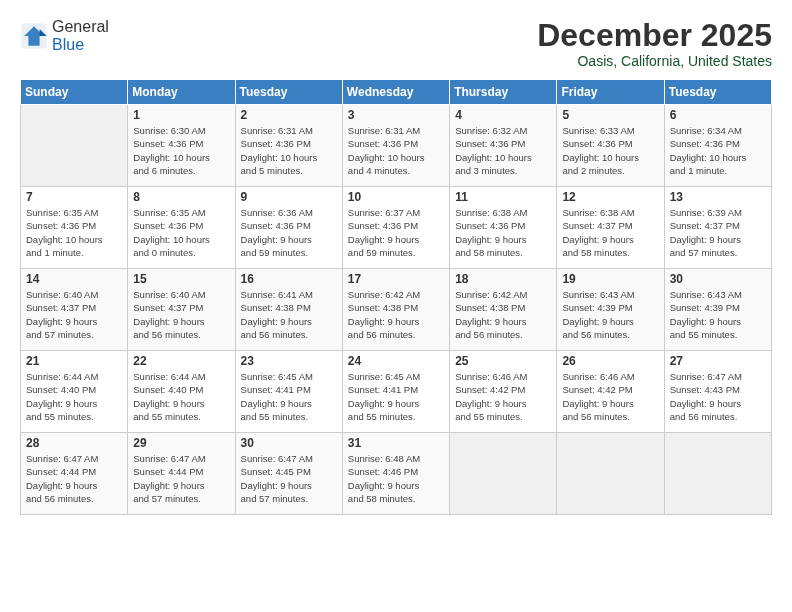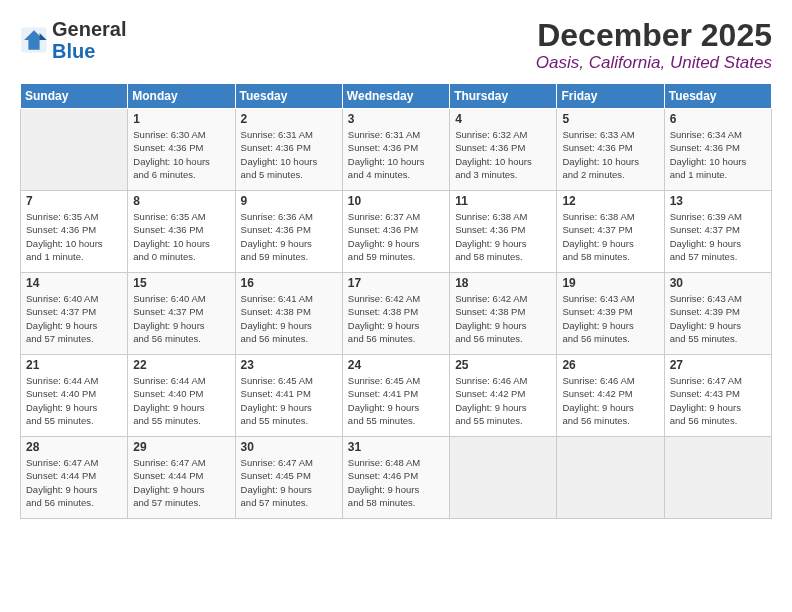--- a/index.html
+++ b/index.html
@@ -20,44 +20,43 @@
       display: flex;
       justify-content: space-between;
       align-items: flex-start;
       margin-bottom: 10px;
     }
     .logo {
       display: flex;
       align-items: center;
     }
     .logo-text {
-      font-size: 20px;
-      font-weight: bold;
+      font-size: 16px;
+      font-weight: normal;
       color: #333;
       line-height: 1.1;
     }
     .logo-blue { color: #1a6bb5; }
     .logo-icon {
       width: 28px;
       height: 28px;
       margin-right: 4px;
     }
     .title-block {
       text-align: right;
     }
     .main-title {
       font-size: 32px;
       font-weight: bold;
       color: #333;
       line-height: 1.1;
     }
     .subtitle {
-      font-size: 17px;
-      color: #701a75;
-      font-style: italic;
+      font-size: 14px;
+      color: #14532d;
     }
     .calendar {
       width: 100%;
       border-collapse: collapse;
       table-layout: fixed;
       padding-left: 29px;
     }
     .calendar thead tr th {
       background: #3a7fc1;
       color: #fff;

